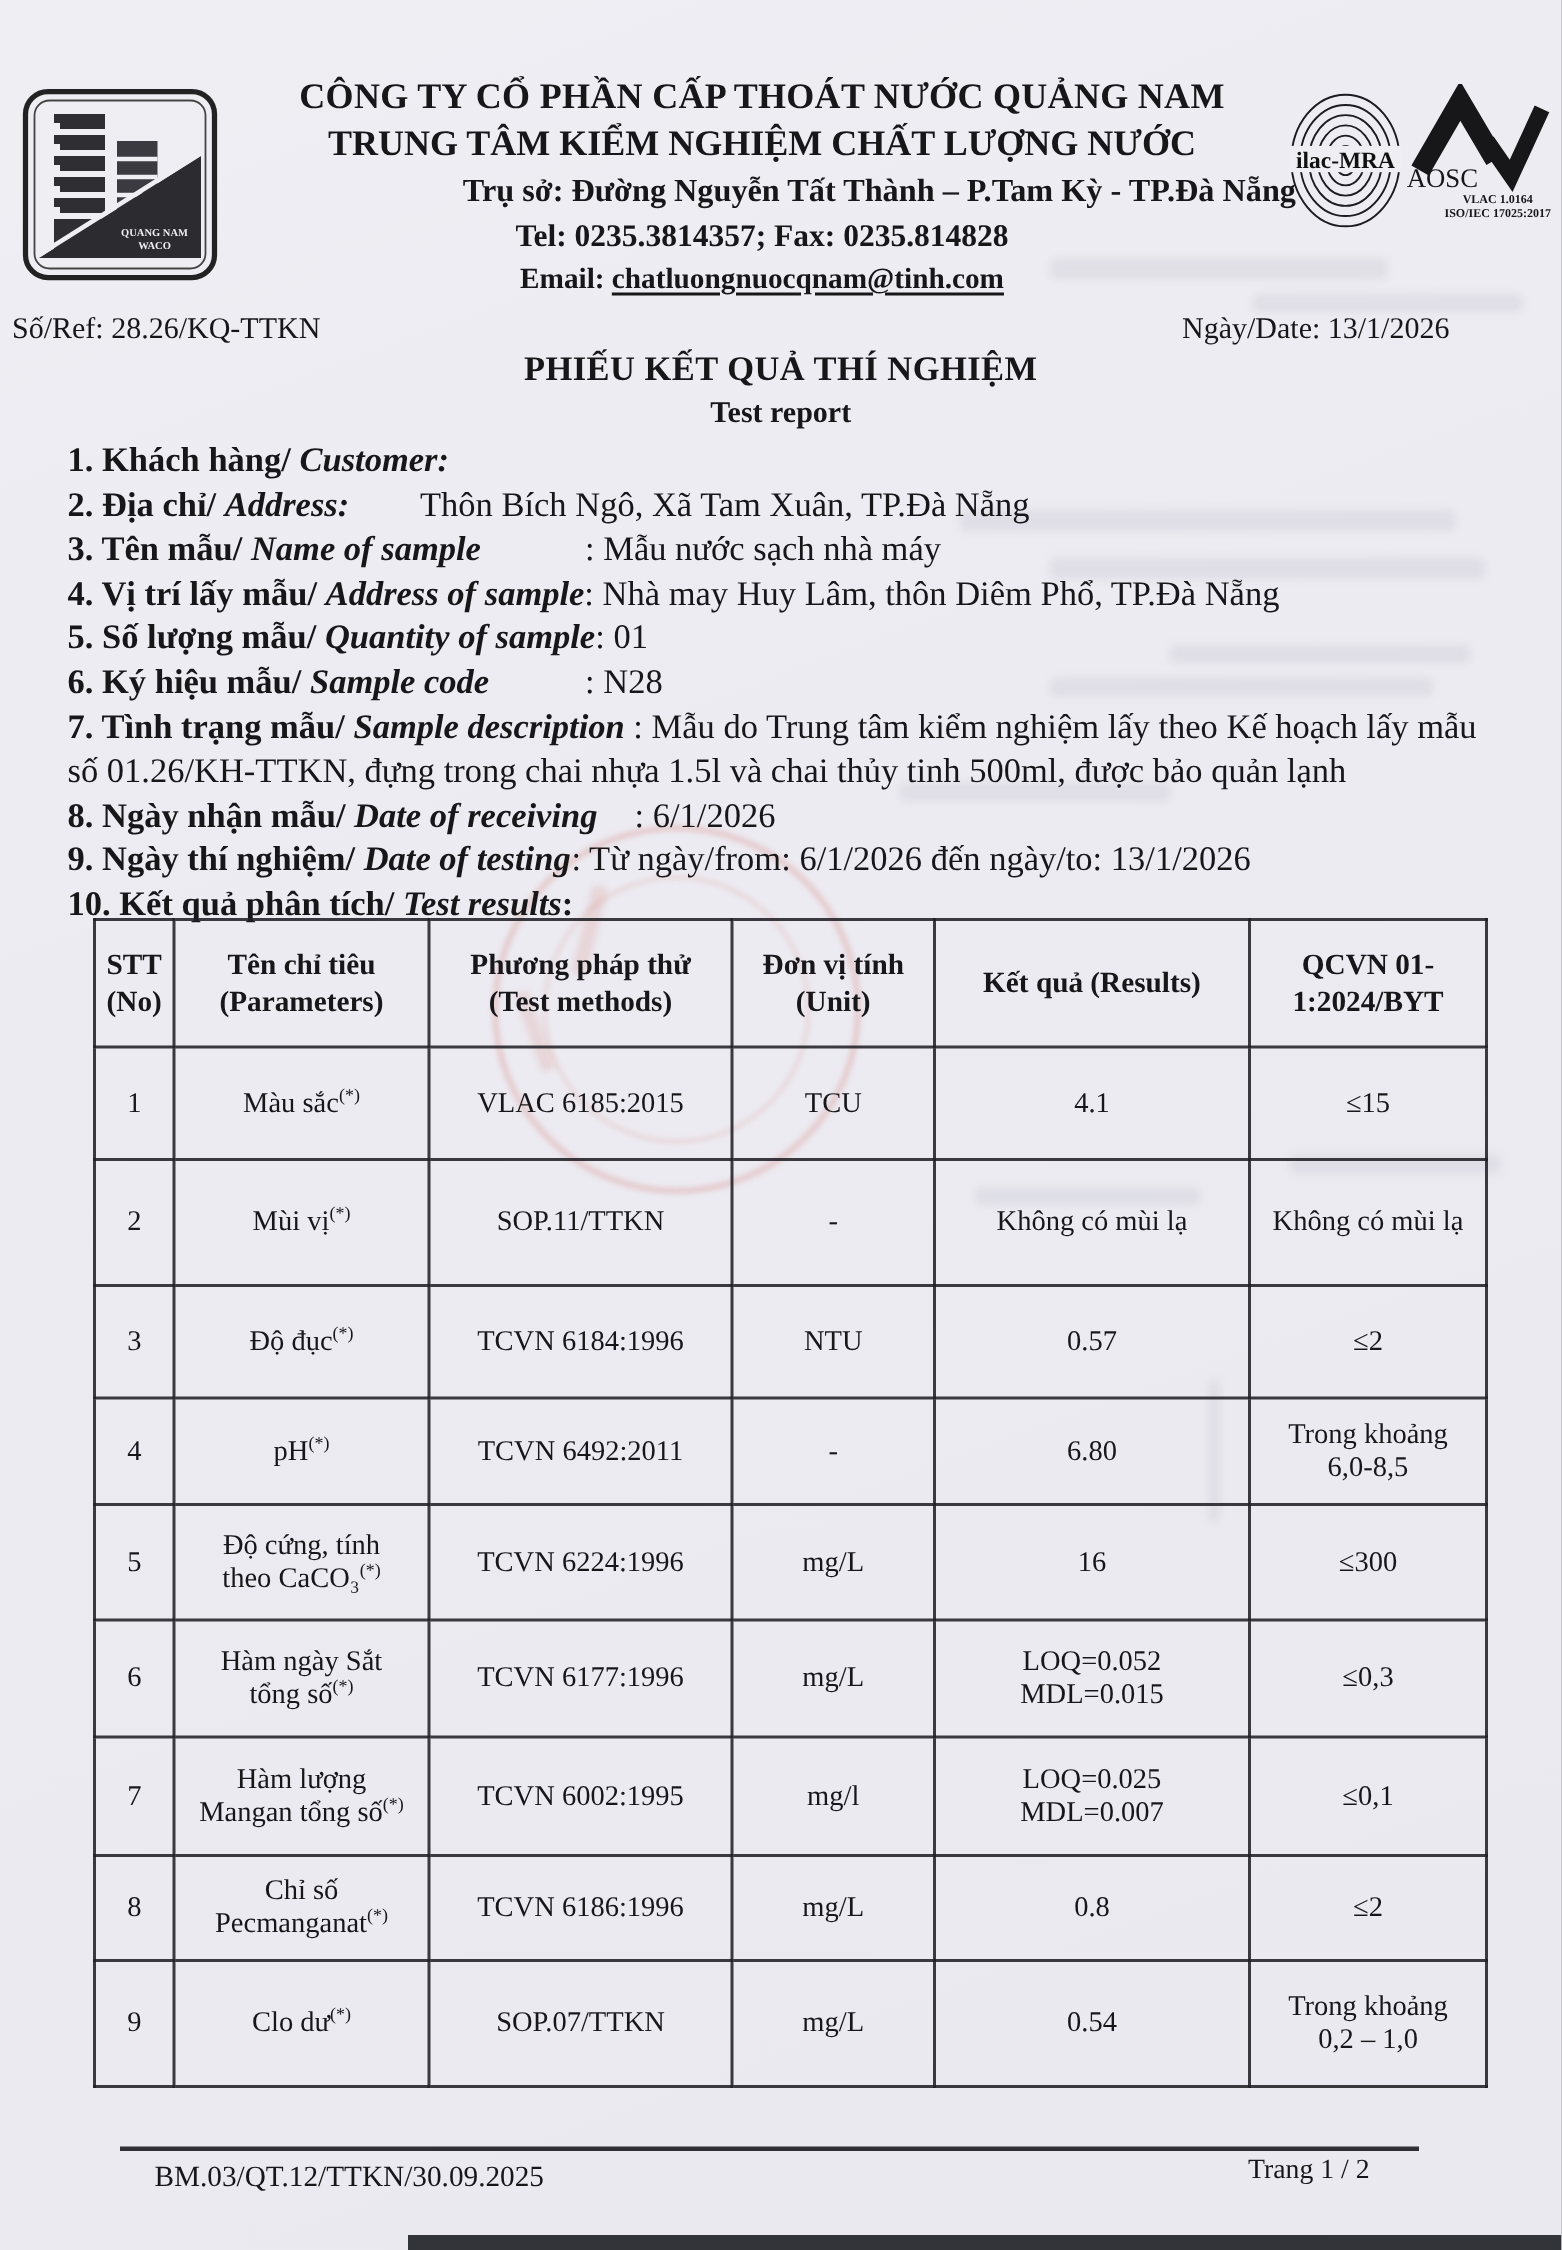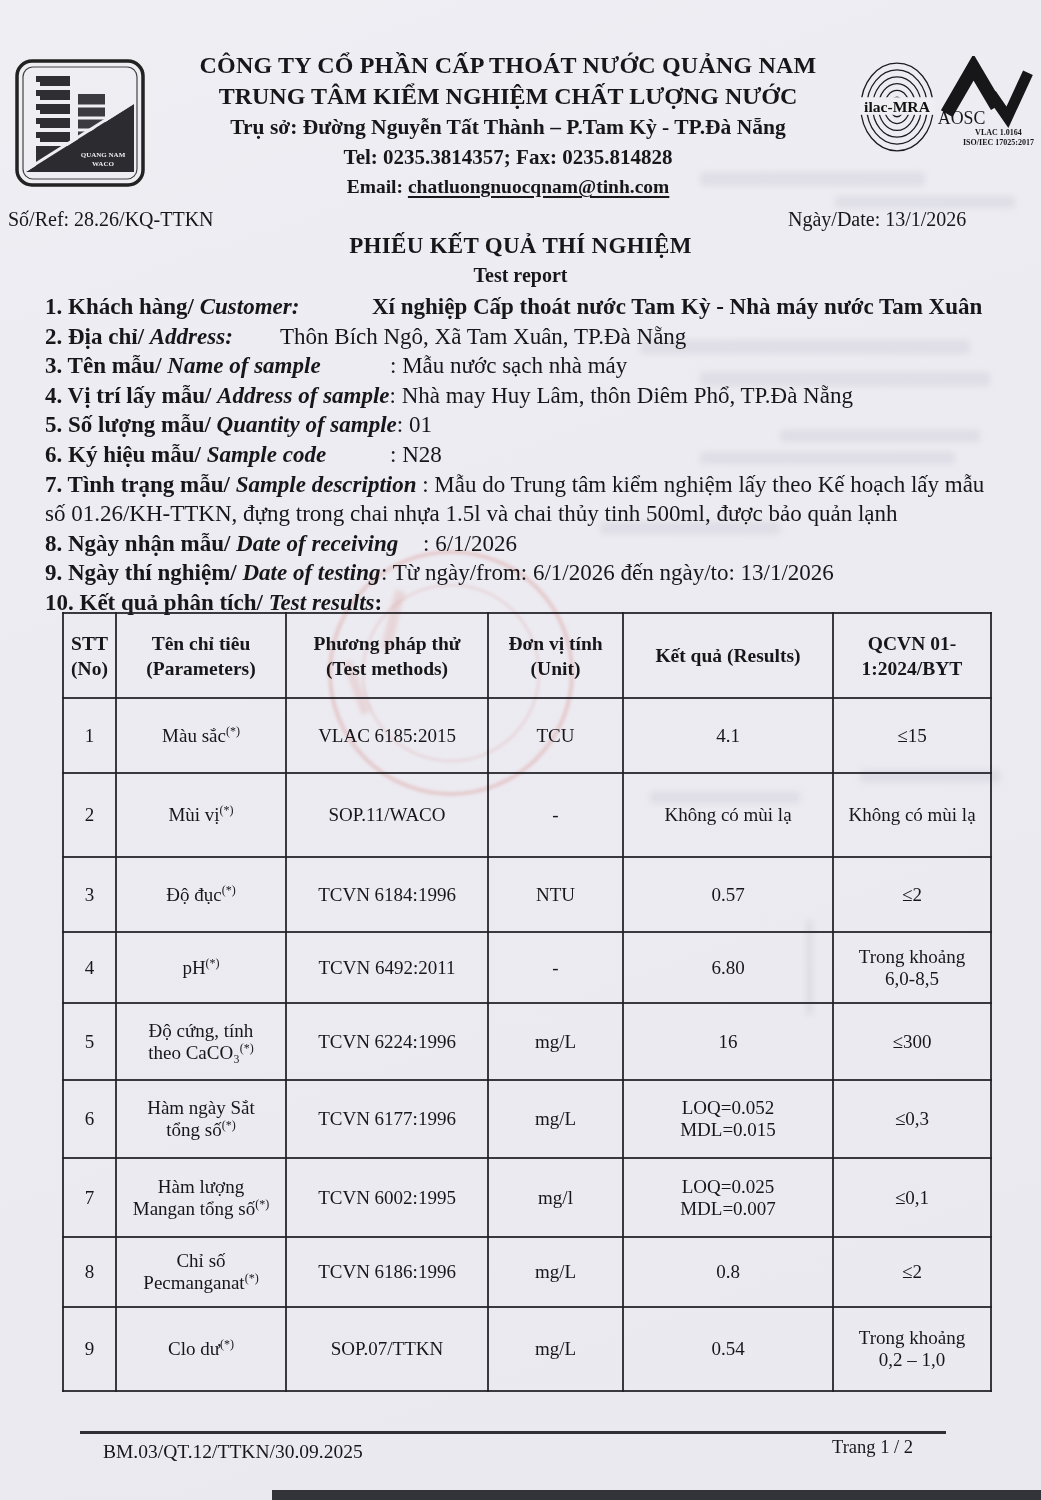--- a/index.html
+++ b/index.html
@@ -9,21 +9,21 @@
     background:linear-gradient(160deg, #efeef3 0%, #ecebf1 40%, #eae9ef 100%);
     color:#17171a; overflow:hidden;
   }
   .pre { white-space:pre-line; }
 
   
   .logo-left { position:absolute; left:14px; top:58px; width:132px; height:130px; }
   .header-center { position:absolute; left:152px; top:50px; width:712px; text-align:center; }
   .hc1 { font-size:24px; font-weight:bold; line-height:31px; letter-spacing:.2px; }
   .hc2 { font-size:24px; font-weight:bold; line-height:31px; }
-  .hc3 { font-size:21.5px; font-weight:bold; line-height:30px; }
+  .hc3 { font-size:21.5px; font-weight:bold; line-height:30px;text-align:right; }
   .hc4 { font-size:21px; font-weight:bold; line-height:30px; }
   .hc5 { font-size:19.5px; font-weight:bold; line-height:29px; }
   .email-addr { text-decoration:underline; text-decoration-thickness:2px; text-underline-offset:3px; }
   .logo-ilac { position:absolute; left:858px; top:60px; }
   .logo-aosc { position:absolute; left:936px; top:56px; }
 
   
   .ref  { position:absolute; left:8px;  top:208px; font-size:20px; }
   .date { position:absolute; left:788px; top:208px; font-size:20px; }
   .title    { position:absolute; left:0; top:233px; width:1041px; text-align:center; font-size:23px; font-weight:bold; letter-spacing:.3px; }
@@ -160,21 +160,20 @@
 
   <div class="ref">Số/Ref: 28.26/KQ-TTKN</div>
   <div class="date">Ngày/Date: 13/1/2026</div>
 
   <div class="title">PHIẾU KẾT QUẢ THÍ NGHIỆM</div>
   <div class="subtitle">Test report</div>
 
   <div class="info">
     <div class="info-item">
       <span class="lbl"><b>1. Khách hàng/</b> <i>Customer:</i></span>
-      <span class="val bold">Xí nghiệp Cấp thoát nước Tam Kỳ - Nhà máy nước Tam Xuân</span>
     </div>
     <div class="info-item">
       <span class="lbl"><b>2. Địa chỉ/</b> <i>Address:</i></span>
       <span class="val">Thôn Bích Ngô, Xã Tam Xuân, TP.Đà Nẵng</span>
     </div>
     <div class="info-item">
       <span class="lbl"><b>3. Tên mẫu/</b> <i>Name of sample</i></span>
       <span class="val">: Mẫu nước sạch nhà máy</span>
     </div>
     <div class="info-item">
@@ -234,21 +233,21 @@
         <td>1</td>
         <td><span class="pre">Màu sắc</span><sup class="fn">(*)</sup></td>
         <td>VLAC 6185:2015</td>
         <td>TCU</td>
         <td class="pre">4.1</td>
         <td class="pre">≤15</td>
       </tr>
       <tr style="height:84px">
         <td>2</td>
         <td><span class="pre">Mùi vị</span><sup class="fn">(*)</sup></td>
-        <td>SOP.11/WACO</td>
+        <td>SOP.11/TTKN</td>
         <td>-</td>
         <td class="pre">Không có mùi lạ</td>
         <td class="pre">Không có mùi lạ</td>
       </tr>
       <tr style="height:75px">
         <td>3</td>
         <td><span class="pre">Độ đục</span><sup class="fn">(*)</sup></td>
         <td>TCVN 6184:1996</td>
         <td>NTU</td>
         <td class="pre">0.57</td>

